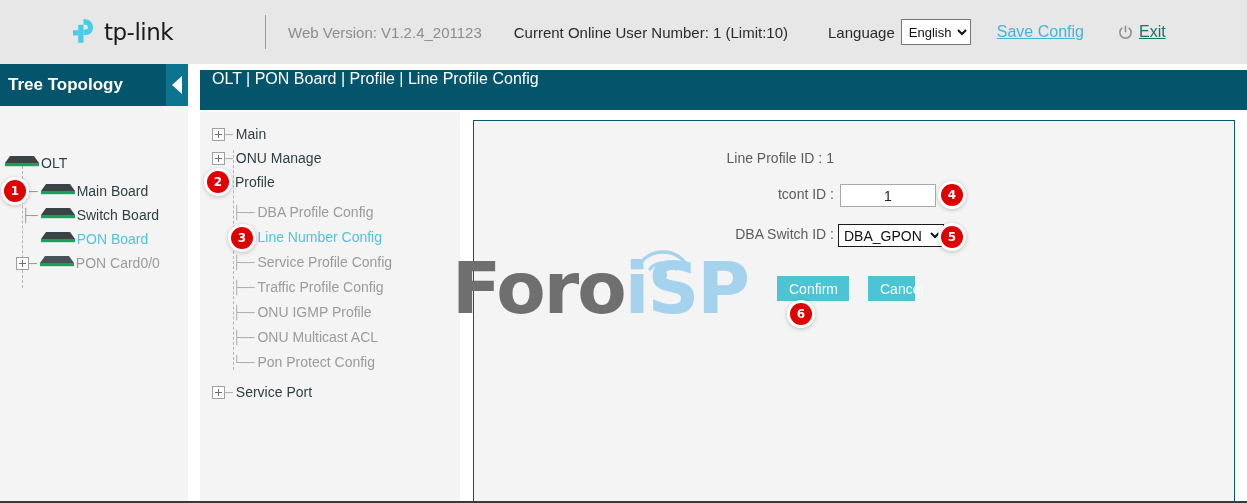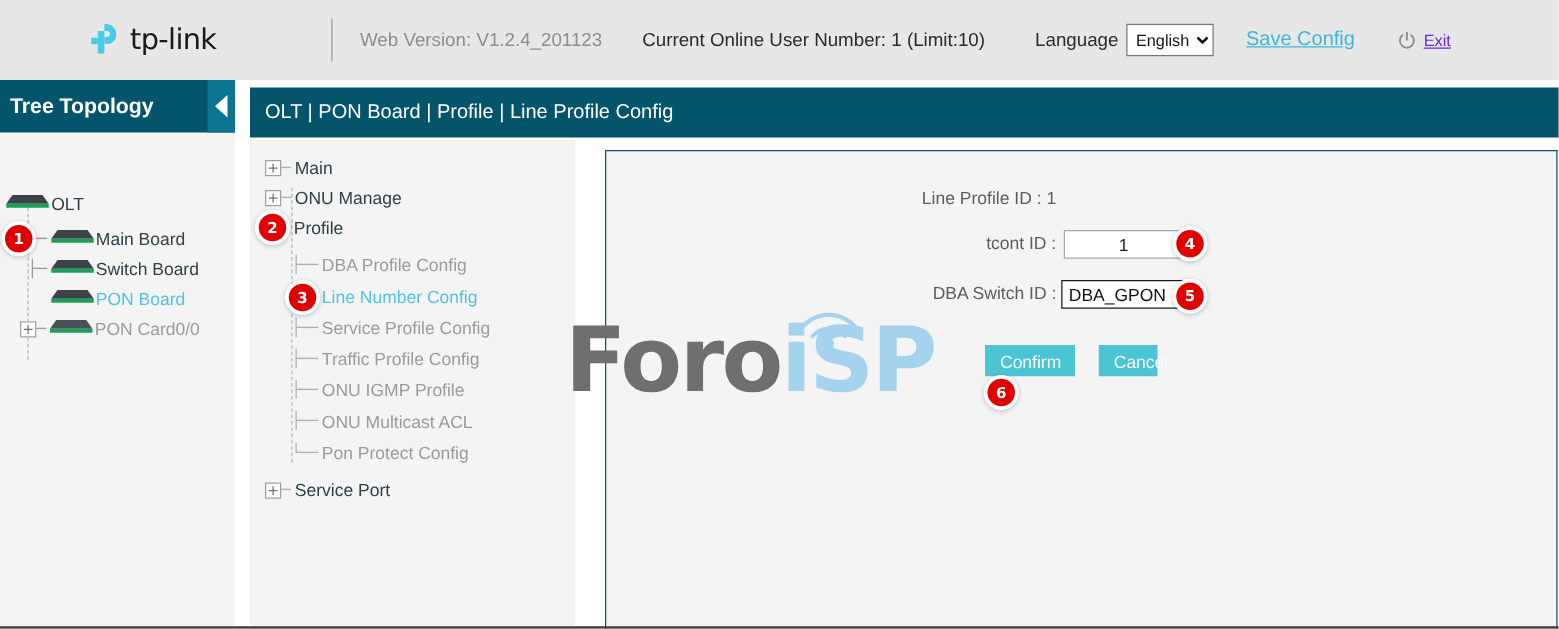--- a/index.html
+++ b/index.html
@@ -99,22 +99,22 @@
     margin-left: 34px;
     cursor: pointer;
   }
   .power-icon {
     width: 15px;
     height: 15px;
     margin-right: 6px;
     display: block;
   }
   #exit-label {
-    font-size: 13px;
-    color: #6d28d9;
+    font-size: 16px;
+    color: #0f766e;
     text-decoration: underline;
   }
 
   
   #sidebar {
     position: absolute;
     left: 0; top: 64px;
     width: 188px;
     height: 439px;
     background: #f4f4f4;
@@ -205,21 +205,20 @@
   }
 
   
   #breadcrumb-bar {
     position: absolute;
     left: 200px; top: 70px;
     width: 1047px;
     height: 40px;
     background: #04556b;
     display: flex;
-    align-items: center;
     box-sizing: border-box;
   }
   #breadcrumb-text {
     color: #ffffff;
     font-size: 16px;
     padding-left: 12px;
   }
   #navtree {
     position: absolute;
     left: 200px; top: 112px;
@@ -252,21 +251,20 @@
   
   #content-panel {
     position: absolute;
     left: 473px; top: 120px;
     width: 762px;
     height: 383px;
     background: #f4f4f4;
     border: 1px solid #065a70;
     border-bottom: none;
     box-sizing: border-box;
-    margin-left: 11px;
   }
   #form-area {
     position: relative;
     width: 100%;
     height: 100%;
   }
   .frow {
     position: absolute;
     display: flex;
     align-items: center;

